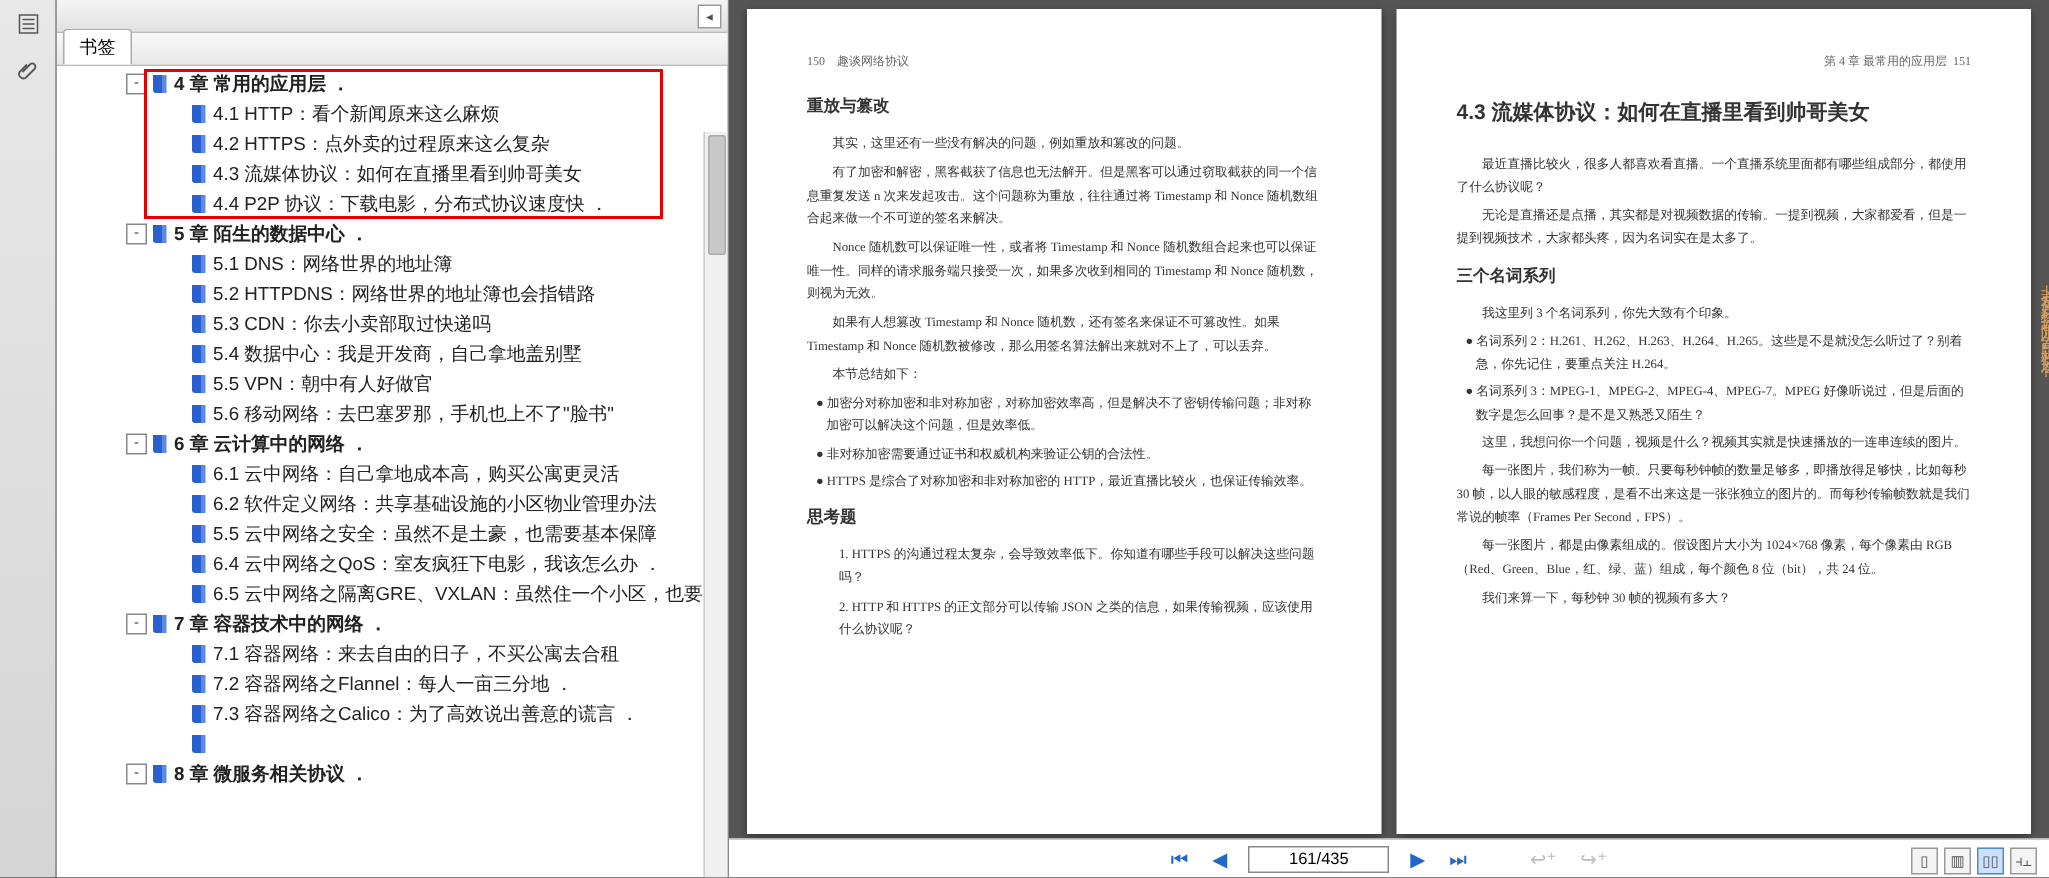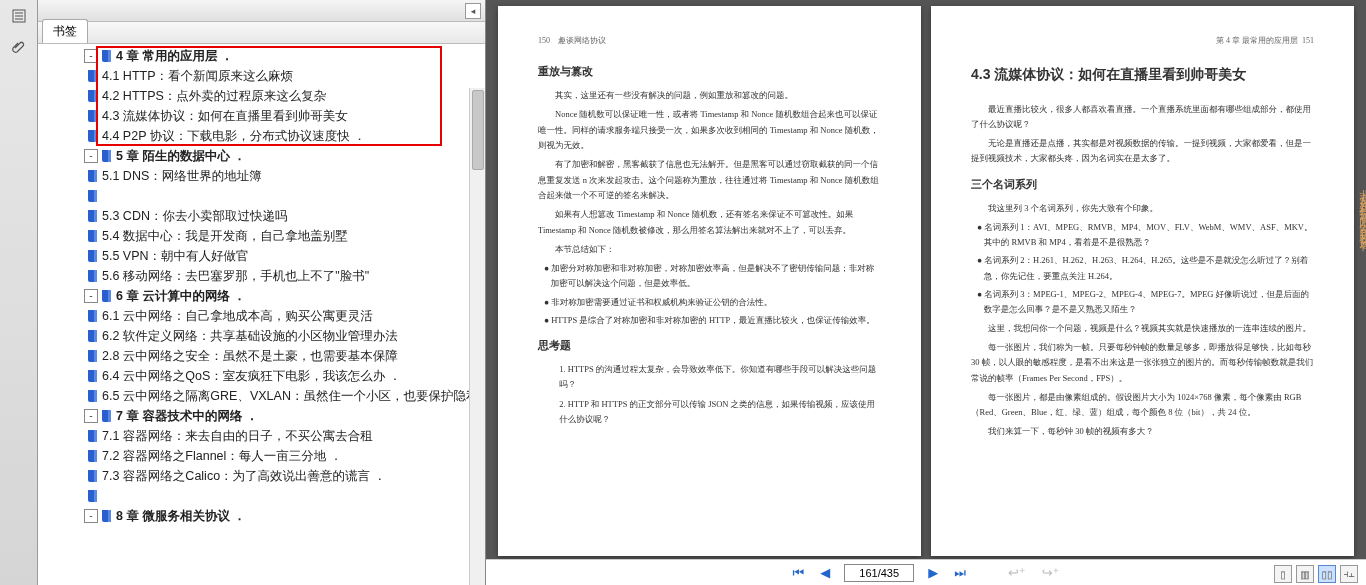--- a/index.html
+++ b/index.html
@@ -13,39 +13,39 @@
 .tab-row { height: 22px; background: linear-gradient(to bottom, #f8f8f8, #e8e8e8); border-bottom: 1px solid #bbb; display: flex; align-items: flex-end; padding-left: 4px; }
 .tab { padding: 3px 10px; border: 1px solid #aaa; border-bottom: none; background: #fff; font-size: 12px; border-radius: 3px 3px 0 0; }
 .tree { flex: 1; overflow-y: auto; overflow-x: hidden; padding: 2px 0; position: relative; }
 .tree-scroll { }
 .tree-item { display: flex; align-items: center; height: 20px; white-space: nowrap; padding-left: 4px; }
 .tree-item .toggle { width: 14px; height: 14px; border: 1px solid #888; background: #fff; display: flex; align-items: center; justify-content: center; font-size: 10px; line-height: 1; color: #444; margin-right: 2px; flex-shrink: 0; cursor: pointer; }
 .tree-item .toggle.blank { border: none; background: transparent; }
 .tree-item .bm { width: 12px; height: 14px; margin-right: 4px; flex-shrink: 0; }
 .tree-item .lbl { font-size: 12.5px; color: #222; overflow: hidden; text-overflow: ellipsis; }
 .tree-item.lvl1 { padding-left: 46px; }
-.tree-item.lvl2 { padding-left: 32px; }
+.tree-item.lvl2 { padding-left: 72px; }
 .tree-item.chapter .lbl { font-weight: bold; }
 .highlight-box { position: absolute; border: 2px solid #e60000; pointer-events: none; }
 .book-icon { width: 12px; height: 14px; position: relative; }
 .book-icon::before { content: ""; position: absolute; left: 2px; top: 1px; width: 8px; height: 12px; background: #2a5fcf; border-radius: 0 0 0 2px; }
 .book-icon::after { content: ""; position: absolute; right: 1px; top: 1px; width: 3px; height: 12px; background: #5a8ae6; }
 .viewer { flex: 1; background: #555; display: flex; flex-direction: column; position: relative; }
 .pages { flex: 1; display: flex; gap: 10px; padding: 6px 8px; overflow: hidden; justify-content: center; }
 .page { background: #fff; width: 423px; height: 550px; box-shadow: 0 2px 6px rgba(0,0,0,0.4); padding: 28px 40px; font-family: "SimSun", serif; font-size: 9px; color: #333; line-height: 1.8; overflow: hidden; position: relative; }
 .page-hdr { font-size: 8px; color: #666; display: flex; justify-content: space-between; margin-bottom: 14px; }
 .page h2 { font-size: 11px; font-weight: bold; margin: 8px 0 6px; font-family: "Microsoft YaHei", sans-serif; }
 .page h1 { font-size: 14px; font-weight: bold; margin: 8px 0 14px; font-family: "Microsoft YaHei", sans-serif; }
 .page p { text-indent: 2em; margin-bottom: 4px; font-size: 8.5px; }
 .page .li { padding-left: 2.5em; font-size: 8.5px; margin-bottom: 2px; }
 .page .bul { padding-left: 1.5em; text-indent: -0.8em; font-size: 8.5px; margin-bottom: 3px; }
 .nav-bar { height: 26px; background: #fff; border-top: 1px solid #ccc; display: flex; align-items: center; justify-content: center; gap: 12px; }
 .nav-btn { color: #2266cc; font-size: 13px; cursor: pointer; padding: 0 2px; }
 .nav-btn.dis { color: #bbb; cursor: default; }
-.page-input { width: 70px; height: 18px; border: 1px solid #888; text-align: center; font-size: 11px; }
+.page-input { width: 94px; height: 18px; border: 1px solid #888; text-align: center; font-size: 11px; }
 .view-controls { position: absolute; right: 8px; bottom: 2px; display: flex; gap: 4px; align-items: center; }
 .vc { width: 18px; height: 18px; border: 1px solid #999; display: flex; align-items: center; justify-content: center; cursor: pointer; font-size: 10px; color: #555; background: #f4f4f4; }
 .vc.active { background: #cce0ff; border-color: #5588cc; }
 .scrollbar { position: absolute; right: 0; top: 44px; bottom: 0; width: 16px; background: #f0f0f0; border-left: 1px solid #ccc; }
 .scrollbar .thumb { position: absolute; left: 2px; width: 12px; background: #c8c8c8; border: 1px solid #aaa; border-radius: 2px; }
 .watermark { position: absolute; right: -6px; top: 180px; writing-mode: vertical-rl; font-size: 11px; color: #d8a060; letter-spacing: 4px; font-family: "SimSun"; }
 </style>
 </head>
 <body>
 
@@ -107,20 +107,21 @@
             <span class="lbl">5 章 陌生的数据中心 ．</span>
           </div>
           <div class="tree-item lvl2">
             <span class="toggle blank"></span>
             <span class="bm book-icon"></span>
             <span class="lbl">5.1 DNS：网络世界的地址簿</span>
           </div>
           <div class="tree-item lvl2">
             <span class="toggle blank"></span>
             <span class="bm book-icon"></span>
+            <span class="lbl">5.2 HTTPDNS：网络世界的地址簿也会指错路</span>
           </div>
           <div class="tree-item lvl2">
             <span class="toggle blank"></span>
             <span class="bm book-icon"></span>
             <span class="lbl">5.3 CDN：你去小卖部取过快递吗</span>
           </div>
           <div class="tree-item lvl2">
             <span class="toggle blank"></span>
             <span class="bm book-icon"></span>
             <span class="lbl">5.4 数据中心：我是开发商，自己拿地盖别墅</span>
@@ -146,21 +147,21 @@
             <span class="lbl">6.1 云中网络：自己拿地成本高，购买公寓更灵活</span>
           </div>
           <div class="tree-item lvl2">
             <span class="toggle blank"></span>
             <span class="bm book-icon"></span>
             <span class="lbl">6.2 软件定义网络：共享基础设施的小区物业管理办法</span>
           </div>
           <div class="tree-item lvl2">
             <span class="toggle blank"></span>
             <span class="bm book-icon"></span>
-            <span class="lbl">2.8 云中网络之安全：虽然不是土豪，也需要基本保障</span>
+            <span class="lbl">5.5 云中网络之安全：虽然不是土豪，也需要基本保障</span>
           </div>
           <div class="tree-item lvl2">
             <span class="toggle blank"></span>
             <span class="bm book-icon"></span>
             <span class="lbl">6.4 云中网络之QoS：室友疯狂下电影，我该怎么办 ．</span>
           </div>
           <div class="tree-item lvl2">
             <span class="toggle blank"></span>
             <span class="bm book-icon"></span>
             <span class="lbl">6.5 云中网络之隔离GRE、VXLAN：虽然住一个小区，也要保护隐私</span>
@@ -205,43 +206,42 @@
   <div class="viewer">
     <div class="pages">
 
       <div class="page">
         <div class="page-hdr">
           <span>150</span>
           <span style="margin-left:8px;flex:1;text-align:left;">趣谈网络协议</span>
         </div>
         <h2>重放与篡改</h2>
         <p>其实，这里还有一些没有解决的问题，例如重放和篡改的问题。</p>
+        <p>有了加密和解密，黑客截获了信息也无法解开。但是黑客可以通过窃取截获的同一个信息重复发送 n 次来发起攻击。这个问题称为重放，往往通过将 Timestamp 和 Nonce 随机数组合起来做一个不可逆的签名来解决。</p>
         <p>Nonce 随机数可以保证唯一性，或者将 Timestamp 和 Nonce 随机数组合起来也可以保证唯一性。同样的请求服务端只接受一次，如果多次收到相同的 Timestamp 和 Nonce 随机数，则视为无效。</p>
-        <p>有了加密和解密，黑客截获了信息也无法解开。但是黑客可以通过窃取截获的同一个信息重复发送 n 次来发起攻击。这个问题称为重放，往往通过将 Timestamp 和 Nonce 随机数组合起来做一个不可逆的签名来解决。</p>
         <p>如果有人想篡改 Timestamp 和 Nonce 随机数，还有签名来保证不可篡改性。如果 Timestamp 和 Nonce 随机数被修改，那么用签名算法解出来就对不上了，可以丢弃。</p>
         <p>本节总结如下：</p>
         <div class="bul">● <span>加密分对称加密和非对称加密，对称加密效率高，但是解决不了密钥传输问题；非对称加密可以解决这个问题，但是效率低。</span></div>
         <div class="bul">● <span>非对称加密需要通过证书和权威机构来验证公钥的合法性。</span></div>
         <div class="bul">● <span>HTTPS 是综合了对称加密和非对称加密的 HTTP，最近直播比较火，也保证传输效率。</span></div>
         <h2>思考题</h2>
         <div class="li">1.  HTTPS 的沟通过程太复杂，会导致效率低下。你知道有哪些手段可以解决这些问题吗？</div>
         <div class="li" style="margin-top:4px;">2.  HTTP 和 HTTPS 的正文部分可以传输 JSON 之类的信息，如果传输视频，应该使用什么协议呢？</div>
       </div>
 
       <div class="page">
         <div class="page-hdr">
           <span></span>
           <span><span>第 4 章  最常用的应用层</span>&nbsp;&nbsp;<span>151</span></span>
         </div>
         <h1>4.3  流媒体协议：如何在直播里看到帅哥美女</h1>
         <p>最近直播比较火，很多人都喜欢看直播。一个直播系统里面都有哪些组成部分，都使用了什么协议呢？</p>
         <p>无论是直播还是点播，其实都是对视频数据的传输。一提到视频，大家都爱看，但是一提到视频技术，大家都头疼，因为名词实在是太多了。</p>
         <h2>三个名词系列</h2>
         <p>我这里列 3 个名词系列，你先大致有个印象。</p>
-        <div class="bul">● <span>名词系列 1：AVI、MPEG、RMVB、MP4、MOV、FLV、WebM、WMV、ASF、MKV。其中的 RMVB 和 MP4，看着是不是很熟悉？</span></div>
         <div class="bul">● <span>名词系列 2：H.261、H.262、H.263、H.264、H.265。这些是不是就没怎么听过了？别着急，你先记住，要重点关注 H.264。</span></div>
         <div class="bul">● <span>名词系列 3：MPEG-1、MPEG-2、MPEG-4、MPEG-7。MPEG 好像听说过，但是后面的数字是怎么回事？是不是又熟悉又陌生？</span></div>
         <p>这里，我想问你一个问题，视频是什么？视频其实就是快速播放的一连串连续的图片。</p>
         <p>每一张图片，我们称为一帧。只要每秒钟帧的数量足够多，即播放得足够快，比如每秒 30 帧，以人眼的敏感程度，是看不出来这是一张张独立的图片的。而每秒传输帧数就是我们常说的帧率（Frames Per Second，FPS）。</p>
         <p>每一张图片，都是由像素组成的。假设图片大小为 1024×768 像素，每个像素由 RGB（Red、Green、Blue，红、绿、蓝）组成，每个颜色 8 位（bit），共 24 位。</p>
         <p>我们来算一下，每秒钟 30 帧的视频有多大？</p>
       </div>
 
     </div>
 

